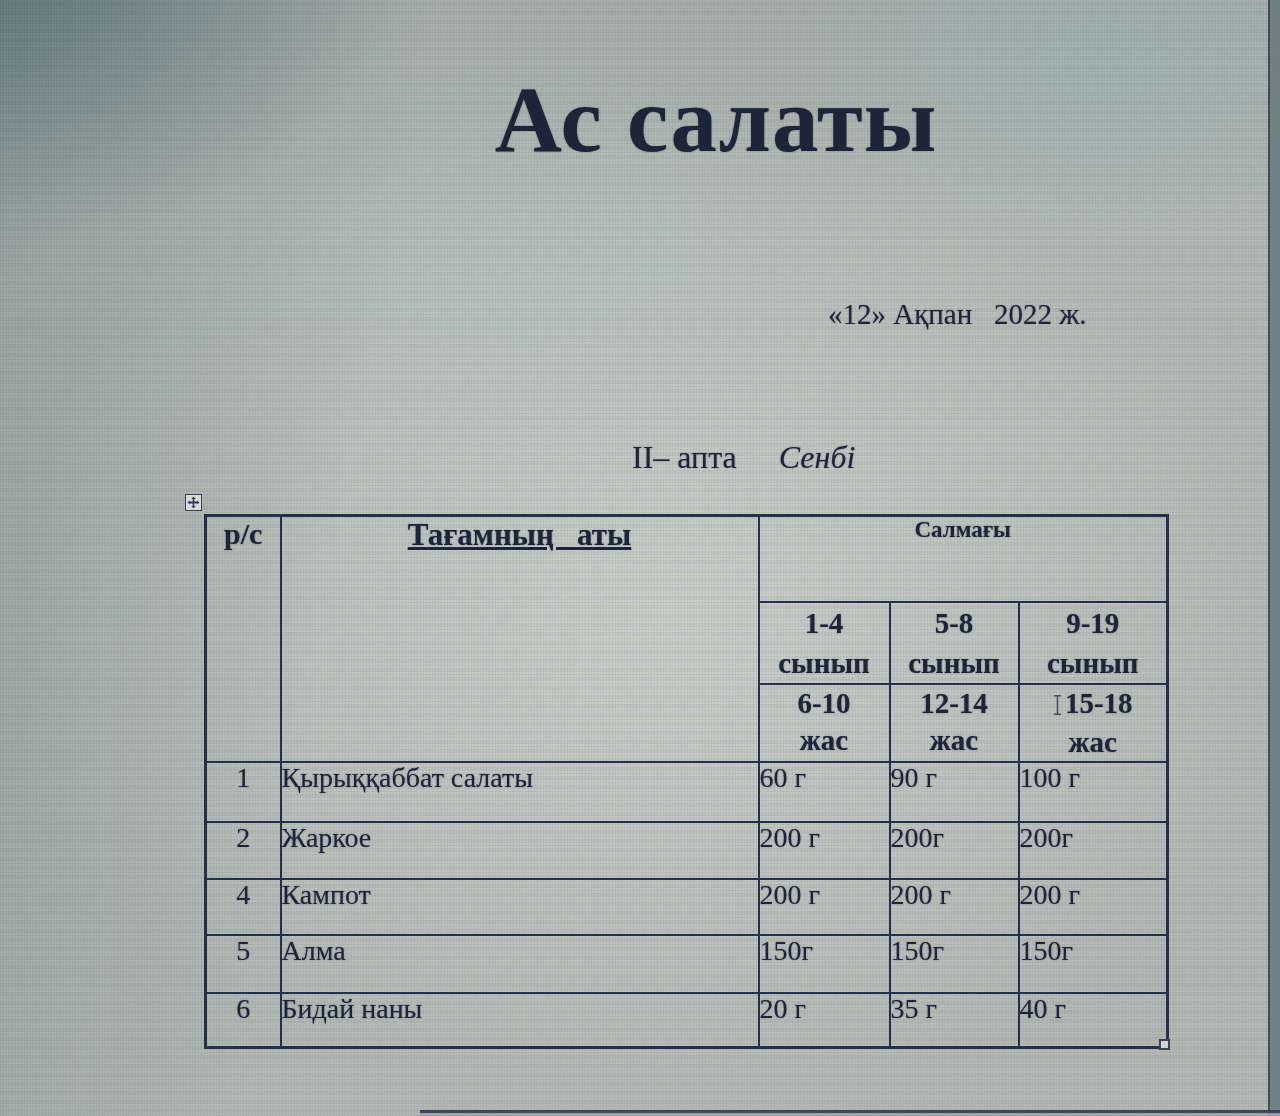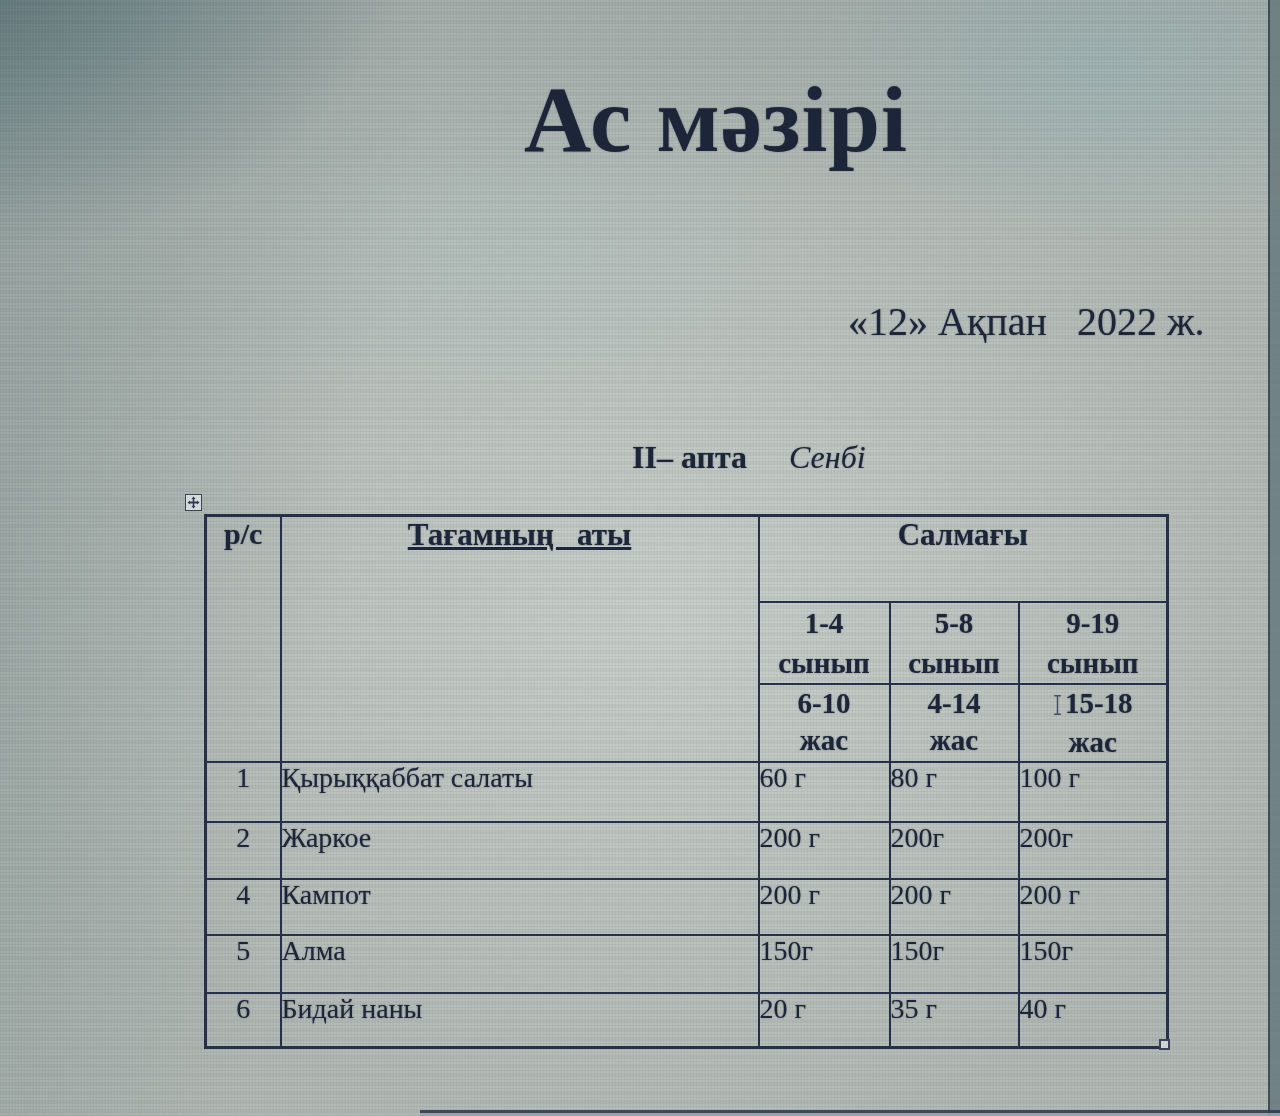--- a/index.html
+++ b/index.html
@@ -26,26 +26,26 @@
   .edge-bottom{
     position:absolute;top:1110px;left:420px;width:860px;height:6px;
     background:#9aa0a4;border-top:3px solid #333d54;opacity:.9;
   }
   .doc-text{ text-shadow:0 0 1.5px rgba(28,36,60,0.5); }
   .title{
     position:absolute;left:416px;top:66px;width:600px;
     text-align:center;font-size:93px;font-weight:bold;letter-spacing:1px;
   }
   .date-line{
-    position:absolute;left:848px;top:298px;font-size:40px;white-space:pre;
+    position:absolute;left:828px;top:298px;font-size:29px;white-space:pre;
   }
   .week-line{
     position:absolute;left:600px;top:402px;font-size:32px;white-space:pre;
   }
-  .week-line .week{font-weight:bold;}
+  .week-line .week{font-weight:normal;}
   .week-line .day{font-style:italic;margin-left:42px;}
   table.menu{
     position:absolute;left:204px;top:514px;
     border-collapse:collapse;table-layout:fixed;
     width:962px;
     font-size:28px;
   }
   table.menu td{
     border:2px solid #27304a;
     vertical-align:top;
@@ -55,21 +55,21 @@
   }
   table.menu{border:3px solid #27304a;}
   .col-num{width:75px;}
   .col-dish{width:478px;}
   .col-w1{width:131px;}
   .col-w2{width:129px;}
   .col-w3{width:149px;}
   .th{font-weight:bold;text-align:center;}
   td.hdr-num{padding-top:6px;font-size:30px;}
   td.hdr-dish{padding-top:6px;font-size:31px;white-space:pre;text-decoration:underline;}
-  td.hdr-weight{padding-top:10px;font-size:31px;margin-left:25px;}
+  td.hdr-weight{padding-top:10px;font-size:23px;margin-left:25px;}
   tr.r-head1{height:86px;}
   tr.r-head2{height:82px;}
   tr.r-head3{height:75px;}
   tr.r-data1{height:60px;}
   tr.r-data2{height:57px;}
   tr.r-data3{height:56px;}
   tr.r-data4{height:58px;}
   tr.r-data5{height:55px;}
   td.sub{font-weight:bold;text-align:center;font-size:29px;margin-left:7px;}
   td.sub .line{line-height:40px;}
@@ -86,21 +86,21 @@
     position:absolute;left:1159px;top:1039px;width:11px;height:11px;
     border:2px solid #3a4458;background:#cfd4d2;box-sizing:border-box;
   }
   .ibeam{display:inline-block;margin-right:3px;vertical-align:-2px;opacity:.8;}
 </style>
 </head>
 <body>
 
 <div class="screen">
 
-  <div class="title doc-text">Ас мәзірі</div>
+  <div class="title doc-text">Ас салаты</div>
 
   <div class="date-line doc-text">«12» Ақпан   2022 ж.</div>
 
   <div class="week-line doc-text">
     <span class="week">II– апта</span><span class="day">Сенбі</span>
   </div>
 
   <div class="move-handle">
     <span style="display:flex;">
       <svg width="13" height="13" viewBox="0 0 16 16">
@@ -136,38 +136,38 @@
           <div class="line">9-19</div>
           <div class="line">сынып</div>
         </td>
       </tr>
       <tr class="r-head3">
         <td class="sub sub-age">
           <div class="line">6-10</div>
           <div class="line">жас</div>
         </td>
         <td class="sub sub-age">
-          <div class="line">4-14</div>
+          <div class="line">12-14</div>
           <div class="line">жас</div>
         </td>
         <td class="sub sub-age">
           <div class="line">
             <span class="ibeam"><svg width="9" height="20" viewBox="0 0 10 24">
                   <path d="M1 1 H9 M5 1 V23 M1 23 H9" stroke="#2c3550" stroke-width="1.8" fill="none"></path>
                 </svg></span><span>15-18</span>
           </div>
           <div class="line">жас</div>
         </td>
       </tr>
 
       <tr class="r-data1">
         <td class="cell-num">1</td>
         <td class="cell-dish">Қырыққаббат салаты</td>
         <td class="cell-w">60 г</td>
-        <td class="cell-w">80 г</td>
+        <td class="cell-w">90 г</td>
         <td class="cell-w">100 г</td>
       </tr>
       <tr class="r-data2">
         <td class="cell-num">2</td>
         <td class="cell-dish">Жаркое</td>
         <td class="cell-w">200 г</td>
         <td class="cell-w">200г</td>
         <td class="cell-w">200г</td>
       </tr>
       <tr class="r-data3">

